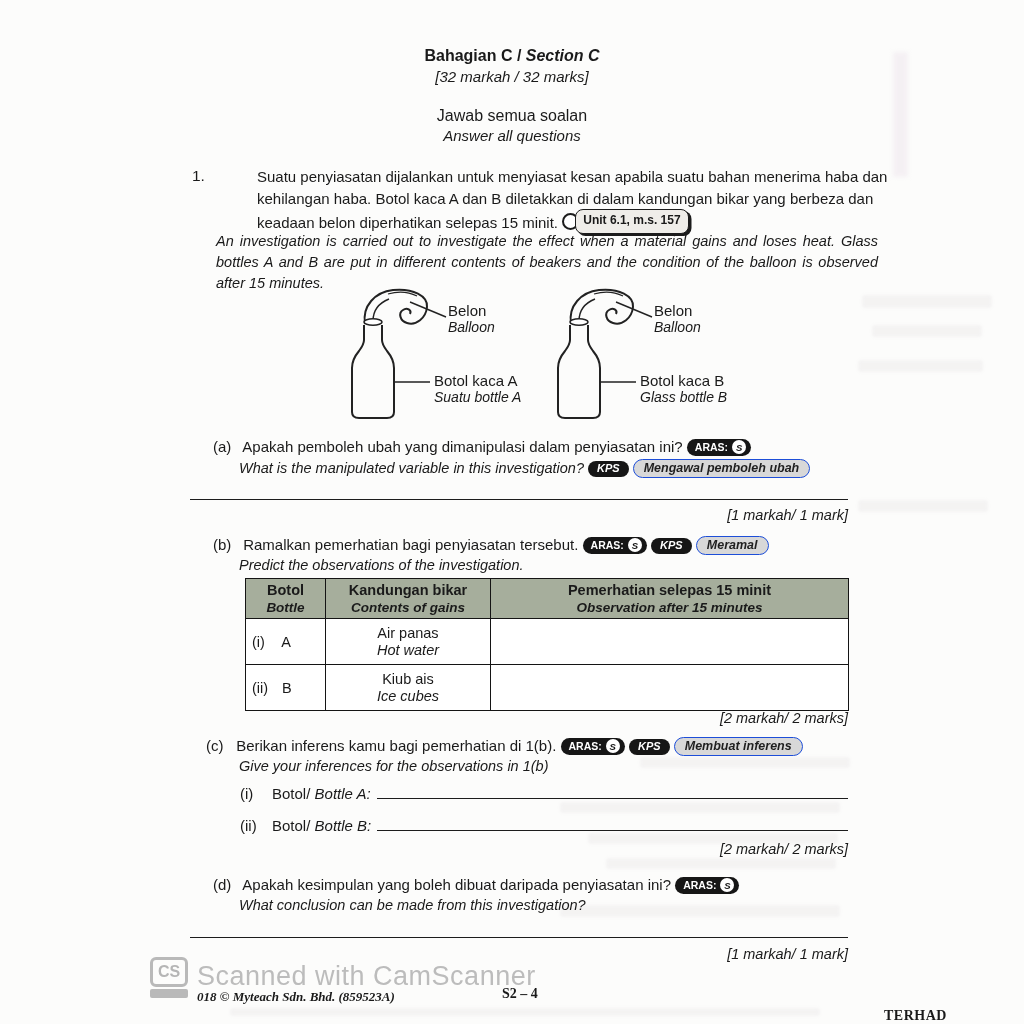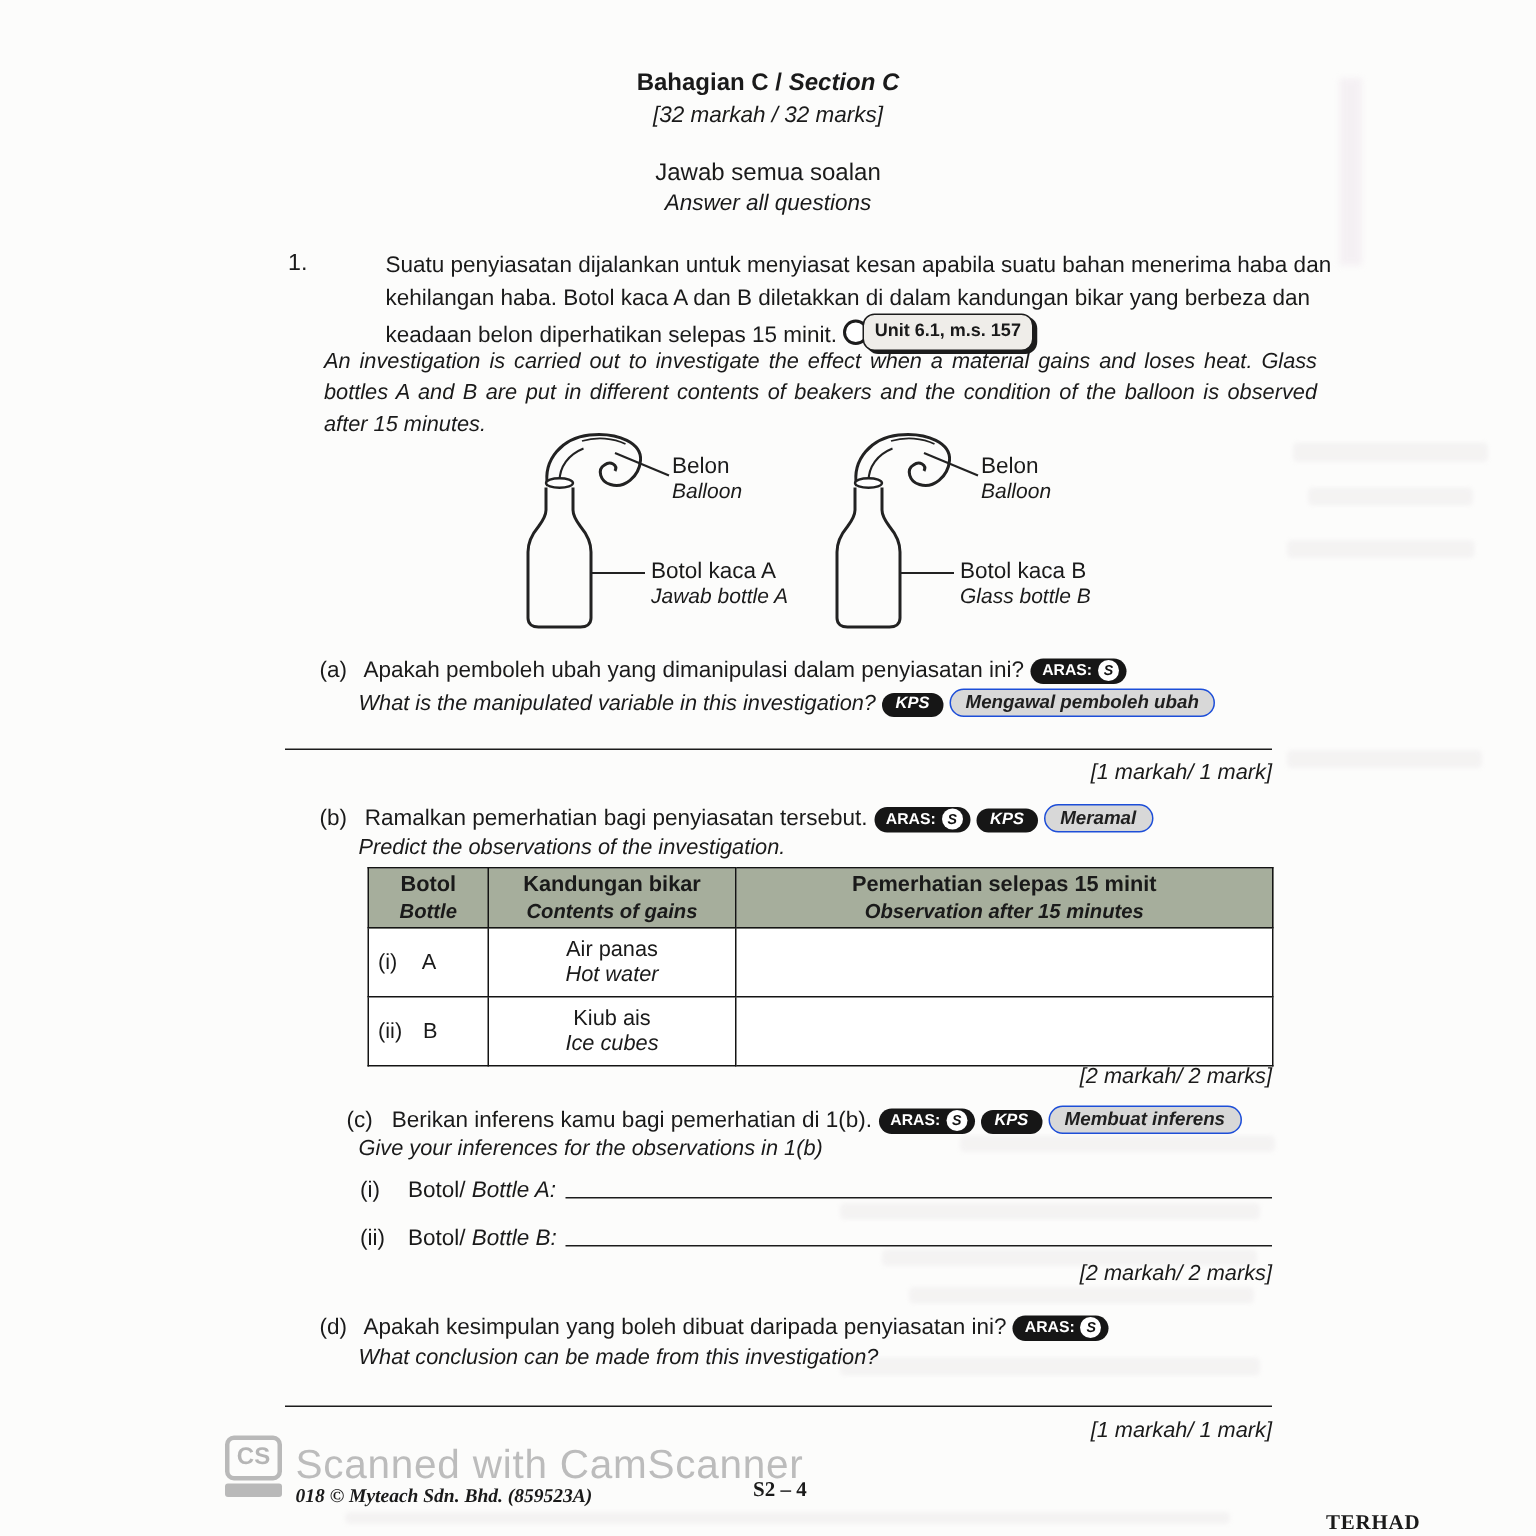--- a/index.html
+++ b/index.html
@@ -124,21 +124,21 @@
     <path d="M32,41 L32,56 C32,60 30,63 27,67 C22,73 20,78 20,84 L20,128 C20,132 23,134 27,134 L55,134 C59,134 62,132 62,128 L62,84 C62,78 60,73 55,67 C52,63 50,60 50,56 L50,41" fill="none" stroke="#222" stroke-width="2"></path>
     <path d="M78,18 L114,33" stroke="#222" stroke-width="1.4"></path>
     <path d="M62,98 L98,98" stroke="#222" stroke-width="1.4"></path>
   </svg>
   <div class="abs dlabel" style="left:448px;top:302px;">
     <div>Belon</div>
     <div class="en">Balloon</div>
   </div>
   <div class="abs dlabel" style="left:434px;top:372px;">
     <div>Botol kaca A</div>
-    <div class="en">Jawab bottle A</div>
+    <div class="en">Suatu bottle A</div>
   </div>
 
   <svg class="abs" style="left:538px;top:284px;" width="150" height="145" viewBox="0 0 150 145">
     <path d="M33,40 C30,22 43,8 61,6 C81,4 96,12 95,23 C94,34 84,42 75,39 C68,37 66,29 71,26 C75,23 80,26 78,30" fill="none" stroke="#222" stroke-width="2"></path>
     <path d="M41,37 C41,27 47,19 57,15" fill="none" stroke="#222" stroke-width="1.4"></path>
     <path d="M56,10 C66,7 77,8 85,12" fill="none" stroke="#222" stroke-width="1.2"></path>
     <ellipse cx="41" cy="38" rx="9" ry="3.2" fill="#fff" stroke="#222" stroke-width="1.6"></ellipse>
     <path d="M32,41 L32,56 C32,60 30,63 27,67 C22,73 20,78 20,84 L20,128 C20,132 23,134 27,134 L55,134 C59,134 62,132 62,128 L62,84 C62,78 60,73 55,67 C52,63 50,60 50,56 L50,41" fill="none" stroke="#222" stroke-width="2"></path>
     <path d="M78,18 L114,33" stroke="#222" stroke-width="1.4"></path>
     <path d="M62,98 L98,98" stroke="#222" stroke-width="1.4"></path>
@@ -220,21 +220,21 @@
       <td class="cell2">
         <div>Kiub ais</div>
         <div class="en">Ice cubes</div>
       </td>
       <td></td>
     </tr>
   </tbody>
     </table>
   <div class="abs marks" style="left:588px;top:710px;">[2 markah/ 2 marks]</div>
 
-  <div class="abs prow" style="left:231px;top:737px;">
+  <div class="abs prow" style="left:206px;top:737px;">
     <span class="plabel">(c)</span>
     <span>Berikan inferens kamu bagi pemerhatian di 1(b).</span>
     <span class="aras">
         <span>ARAS:</span>
         <span class="aras-s">S</span>
       </span>
     <span class="kps">KPS</span>
     <span class="skill">Membuat inferens</span>
   </div>
   <div class="abs prow pen" style="left:239px;top:758px;">Give your inferences for the observations in 1(b)</div>

